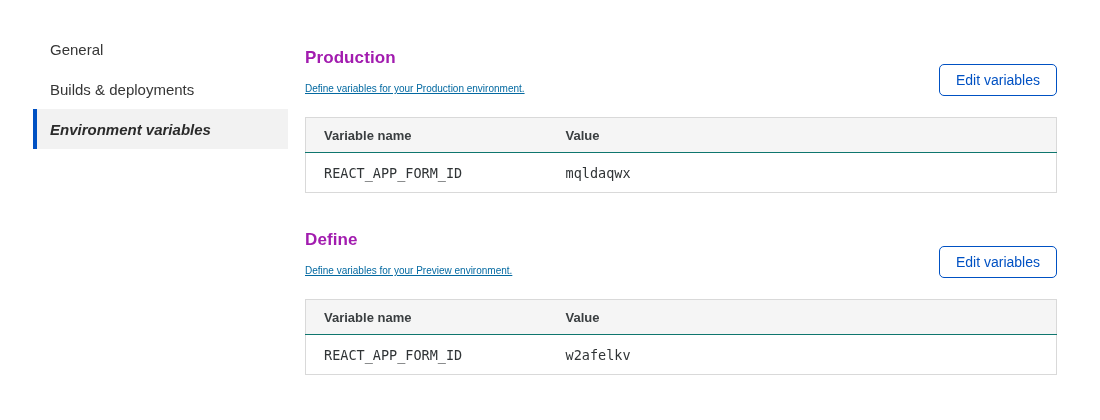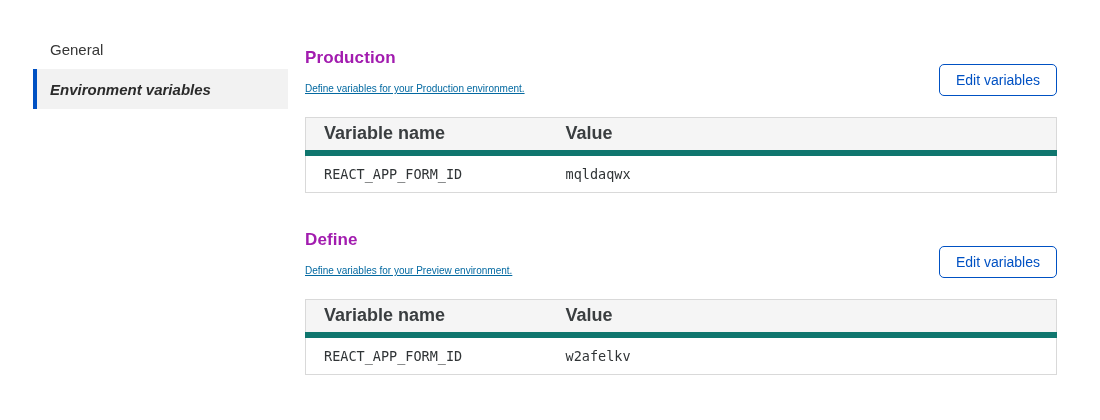--- a/index.html
+++ b/index.html
@@ -78,43 +78,46 @@
   .var-table {
     margin-top: 20px;
     width: 100%;
     border: 1px solid #d9d9d9;
     border-collapse: collapse;
     table-layout: fixed;
   }
   .var-table th {
     height: 35px;
     background: #f5f5f5;
-    border-bottom: 6px solid #0f766e;
+    border-bottom: 1px solid #0f766e;
     text-align: left;
     padding: 0 18px;
-    font-size: 18px;
+    font-size: 13px;
     font-weight: 700;
     color: #3a3e40;
   }
   .var-table td {
     height: 40px;
     padding: 0 18px;
     background: #ffffff;
     font-family: "DejaVu Sans Mono", monospace;
     font-size: 13.5px;
     color: #303436;
   }
   .col-name { width: 242px; }
 </style>
 </head>
 <body>
 
 <nav class="sidebar">
   <div class="side-item">
       <span>General</span>
+    </div>
+  <div class="side-item">
+      <span>Builds &amp; deployments</span>
     </div>
   <div class="side-item active">
       <span>Environment variables</span>
     </div>
 </nav>
 
 <main class="main">
 
   <section class="section">
     <h2 class="section-title">Production</h2>

